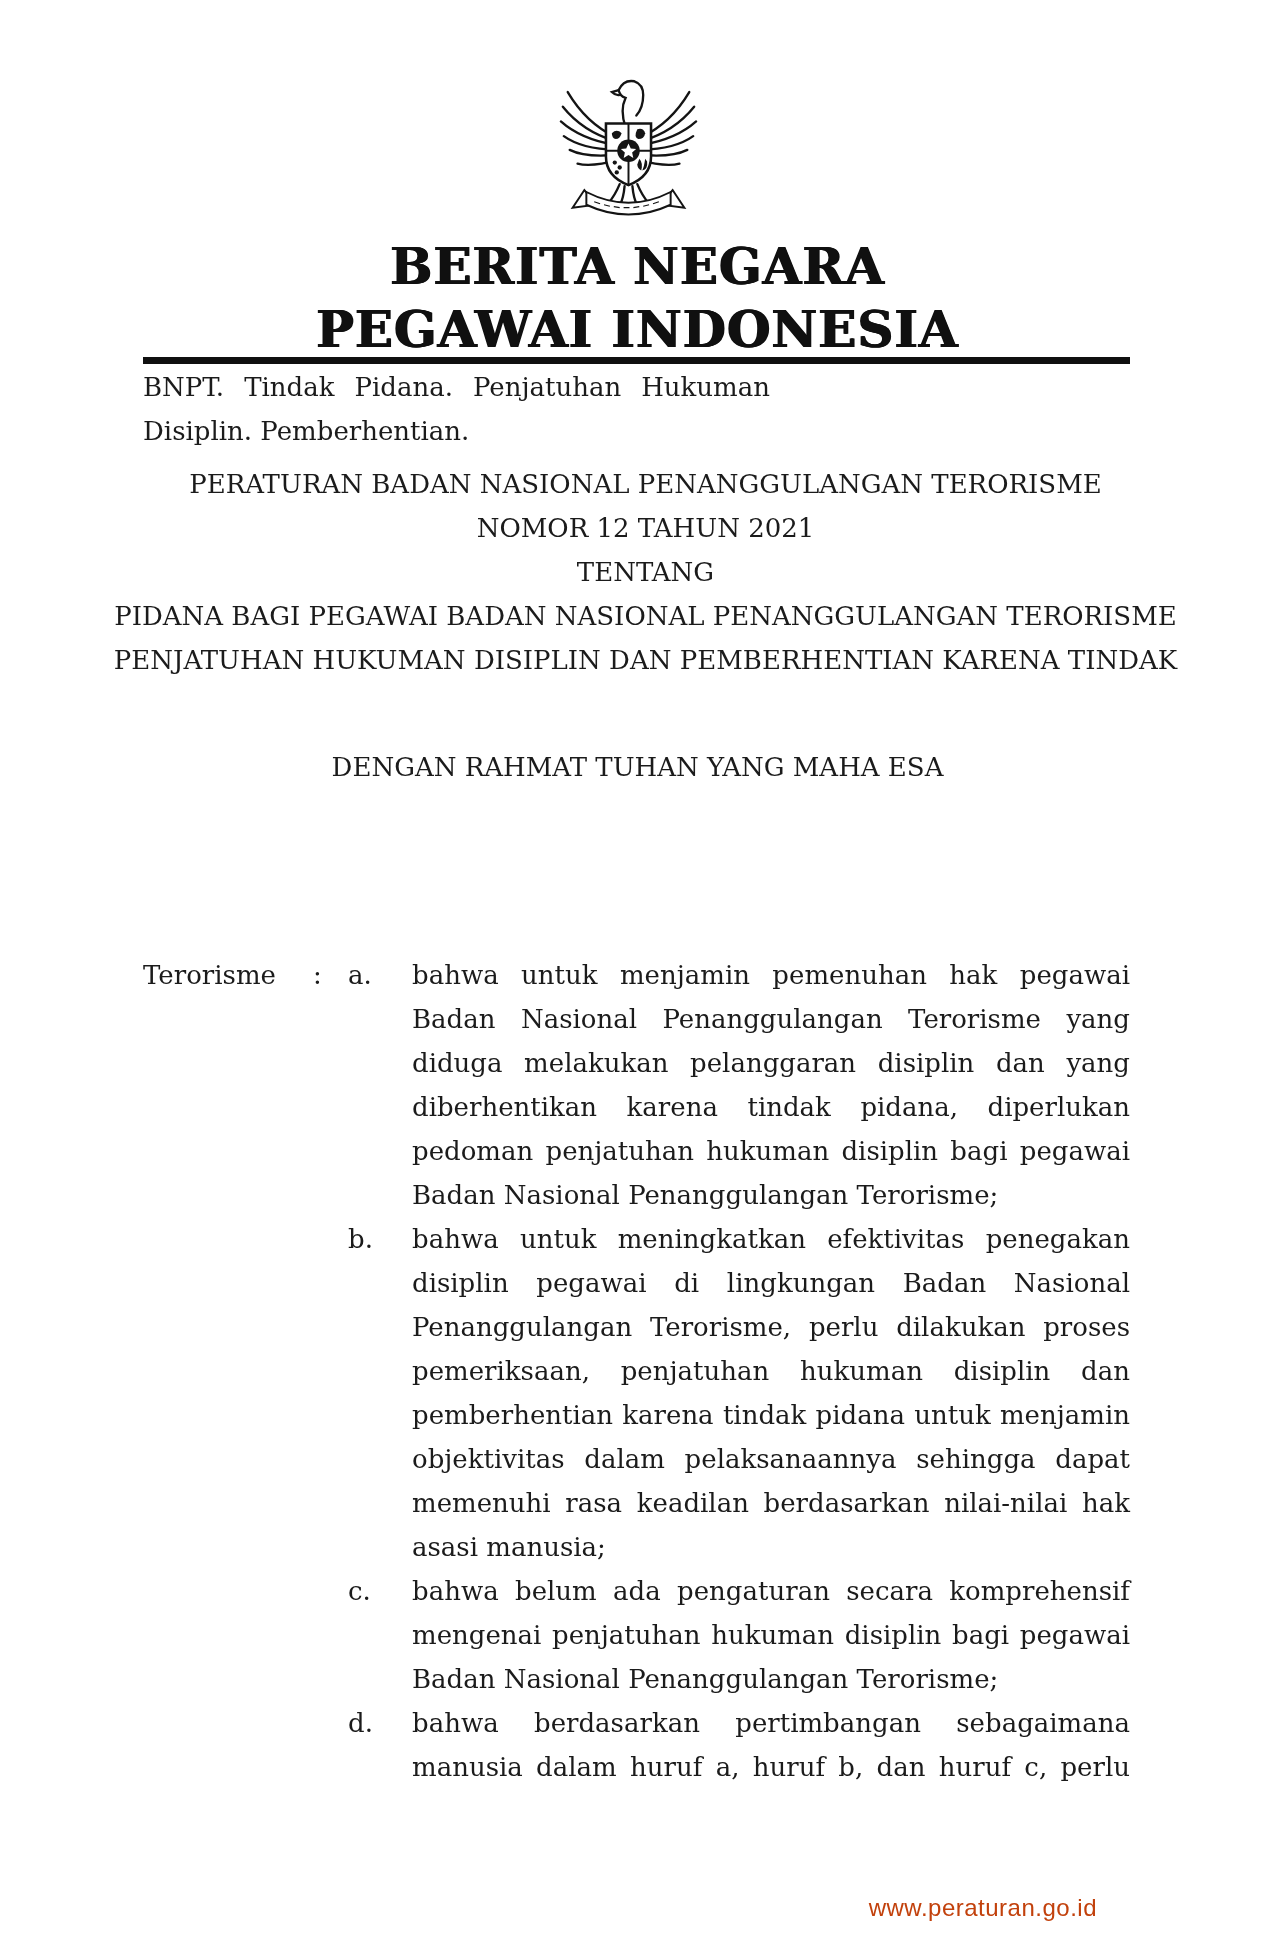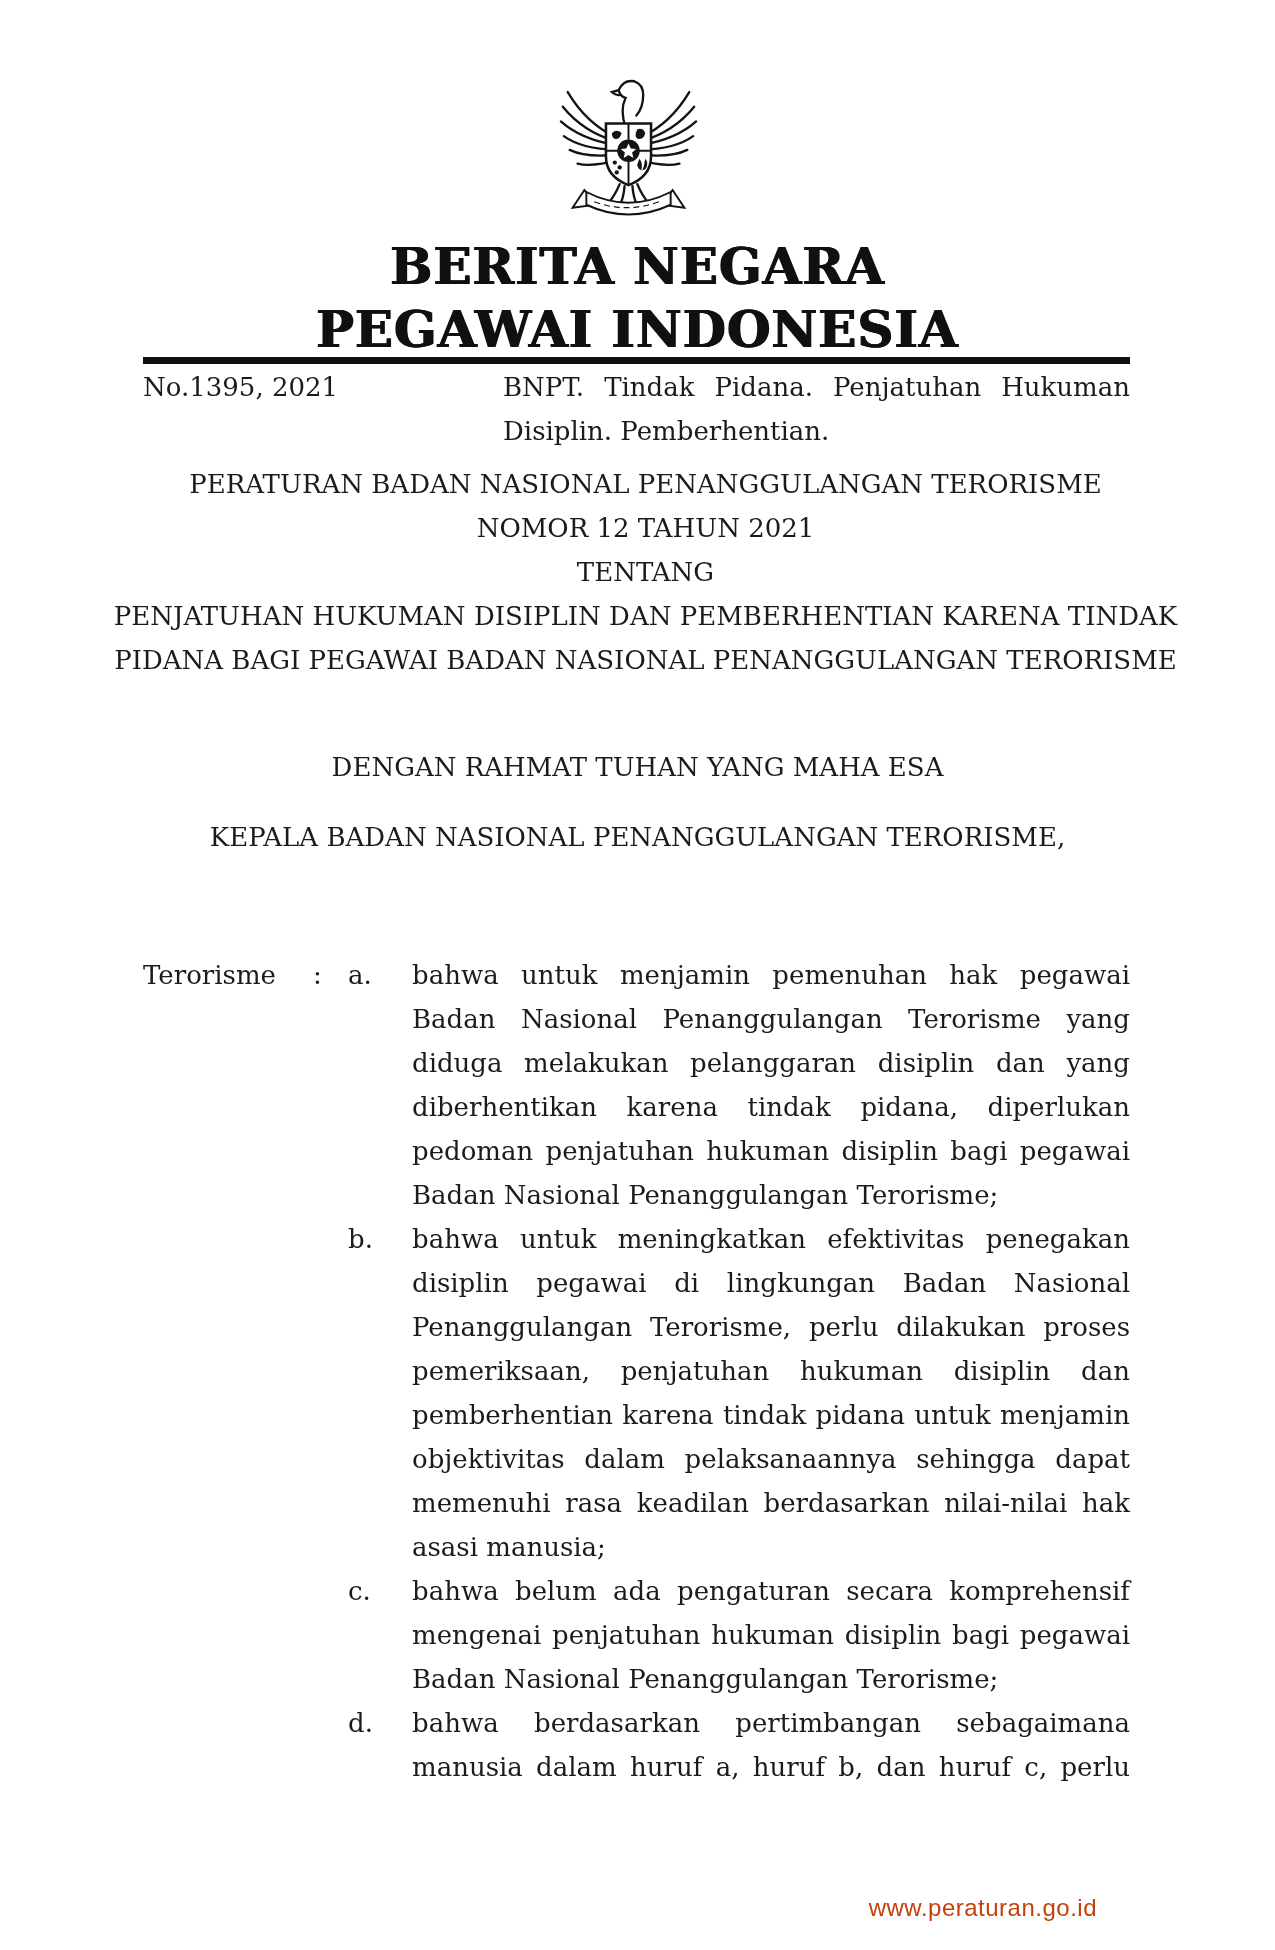--- a/index.html
+++ b/index.html
@@ -122,34 +122,32 @@
   </div>
 
   <div class="masthead">
     <div>BERITA NEGARA</div>
     <div>PEGAWAI INDONESIA</div>
   </div>
 
   <div class="rule"></div>
 
   <div class="header-row">
-    <div class="gazette-number">No.1395, 2021</div>
     <div class="gazette-subject">BNPT. Tindak Pidana. Penjatuhan Hukuman Disiplin. Pemberhentian.</div>
   </div>
 
   <div class="doc-title">
     <div class="nowrap">PERATURAN BADAN NASIONAL PENANGGULANGAN TERORISME</div>
     <div class="nowrap">NOMOR 12 TAHUN 2021</div>
     <div class="nowrap">TENTANG</div>
+    <div class="nowrap">PIDANA BAGI PEGAWAI BADAN NASIONAL PENANGGULANGAN TERORISME</div>
     <div class="nowrap">PENJATUHAN HUKUMAN DISIPLIN DAN PEMBERHENTIAN KARENA TINDAK</div>
-    <div class="nowrap">PIDANA BAGI PEGAWAI BADAN NASIONAL PENANGGULANGAN TERORISME</div>
   </div>
 
   <div class="invocation">DENGAN RAHMAT TUHAN YANG MAHA ESA</div>
-  <div class="official">KEPALA BADAN NASIONAL PENANGGULANGAN TERORISME,</div>
 
   <div class="considerations">
     <div class="cons-label">Terorisme</div>
     <div class="cons-colon">:</div>
     <div class="cons-letter">a.</div>
     <div class="cons-text">bahwa untuk menjamin pemenuhan hak pegawai Badan Nasional Penanggulangan Terorisme yang diduga melakukan pelanggaran disiplin dan yang diberhentikan karena tindak pidana, diperlukan pedoman penjatuhan hukuman disiplin bagi pegawai Badan Nasional Penanggulangan Terorisme;</div>
 
     <div class="cons-label"></div>
     <div class="cons-colon"></div>
     <div class="cons-letter">b.</div>

